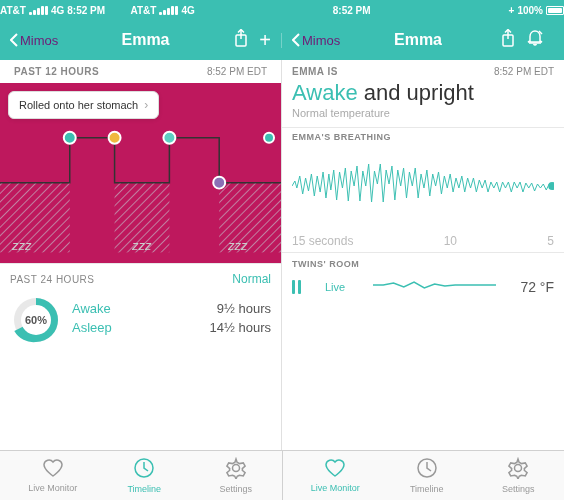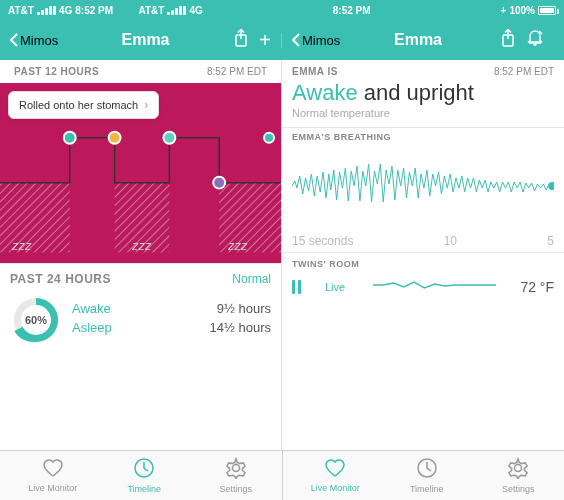--- a/index.html
+++ b/index.html
@@ -11,21 +11,21 @@
       background: #fff;
       display: flex;
       flex-direction: column;
     }
 
     
     .status-bar {
       display: flex;
       justify-content: space-between;
       background: #3bbfb2;
-      padding: 2px 8px;
+      padding: 2px 0;
       height: 20px;
       align-items: center;
       gap: 12px;
     }
     .status-bar-left, .status-bar-right {
       display: flex;
       align-items: center;
       gap: 3px;
       font-size: 10px;
       color: #fff;
@@ -87,21 +87,21 @@
       align-items: center;
       width: 50%;
       position: relative;
     }
     .nav-section:first-child {
       border-right: 1px solid rgba(255,255,255,0.3);
     }
     .nav-back {
       display: flex;
       align-items: flex-start;
-      color: #000000;
+      color: #701a75;
       font-size: 13px;
       cursor: pointer;
     }
     .nav-back svg {
       width: 8px;
       height: 14px;
       margin-right: 2px;
     }
     .nav-title {
       position: absolute;
@@ -197,22 +197,22 @@
       padding: 8px 10px;
       border-top: 1px solid #e8e8e8;
     }
     .stats-header {
       display: flex;
       justify-content: space-between;
       align-items: center;
       margin-bottom: 8px;
     }
     .stats-header-label {
-      font-size: 12px;
-      font-weight: 700;
+      font-size: 10px;
+      font-weight: 400;
       color: #888;
       letter-spacing: 0.5px;
       text-transform: uppercase;
     }
     .stats-details-link {
       font-size: 12px;
       color: #3bbfb2;
       cursor: pointer;
     }
     .stats-row {

